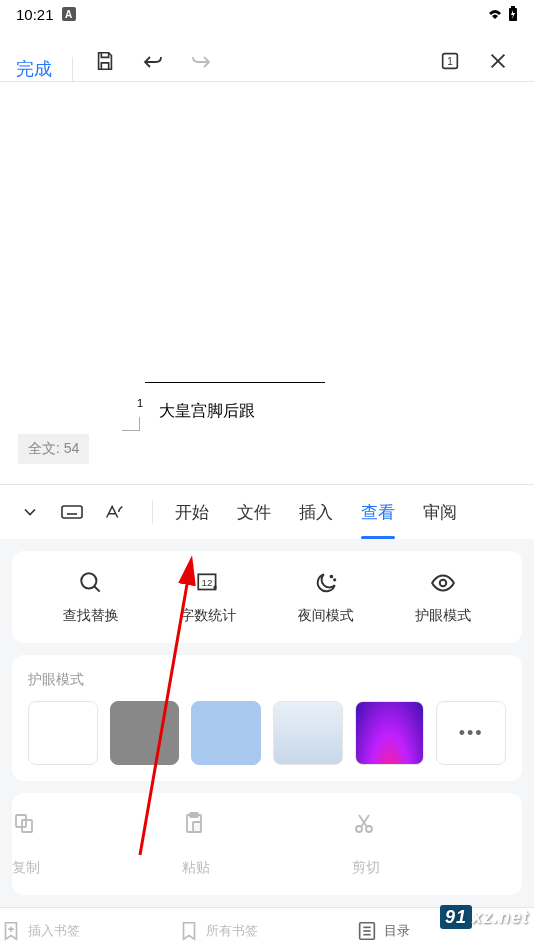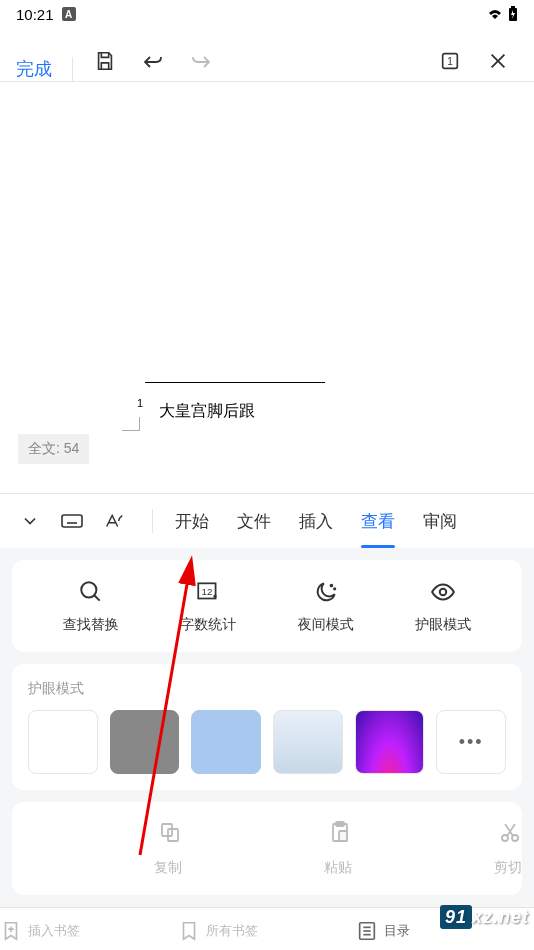--- a/index.html
+++ b/index.html
@@ -43,21 +43,21 @@
 .bg-options { display: flex; gap: 12px; }
 .bg-option { width: 72px; height: 64px; border-radius: 8px; border: 1px solid #e5e5e5; }
 .bg-white { background: #fff; }
 .bg-gray { background: #888; border-color: #888; }
 .bg-blue { background: #a8c8f0; border-color: #a8c8f0; }
 .bg-sky { background: linear-gradient(#e8f0f8, #c8d8e8); }
 .bg-purple { background: radial-gradient(ellipse at center 120%, #ff2090 0%, #c020ff 40%, #4010b0 100%); }
 .bg-more { display: flex; align-items: center; justify-content: center; color: #666; font-size: 18px; letter-spacing: 2px; }
 
 .action-row { display: flex; background: #fff; margin: 0 12px 12px; border-radius: 12px; padding: 18px 0; }
-.action-item { flex: 1; display: flex; flex-direction: column; align-items: flex-end; gap: 15px; color: #bbb; }
+.action-item { flex: 1; display: flex; flex-direction: column; align-items: flex-start; gap: 24px; color: #bbb; }
 .action-label { font-size: 14px; }
 
 .bottom-nav { display: flex; background: #fff; padding: 12px 0 8px; border-top: 1px solid #e5e5e5; }
 .nav-item { flex: 1; display: flex; flex-direction: row; align-items: center; gap: 6px; }
 .nav-label { font-size: 13px; color: #bbb; }
 .nav-item.dark .nav-label { color: #666; }
 
 .arrow { position: absolute; left: 130px; top: 555px; pointer-events: none; z-index: 100; }
 
 .watermark { position: absolute; right: 5px; bottom: 22px; z-index: 200; font-size: 18px; font-weight: 700; color: #fff; font-style: italic; letter-spacing: 1px; text-shadow: 0 0 4px rgba(0,0,0,0.3); }

